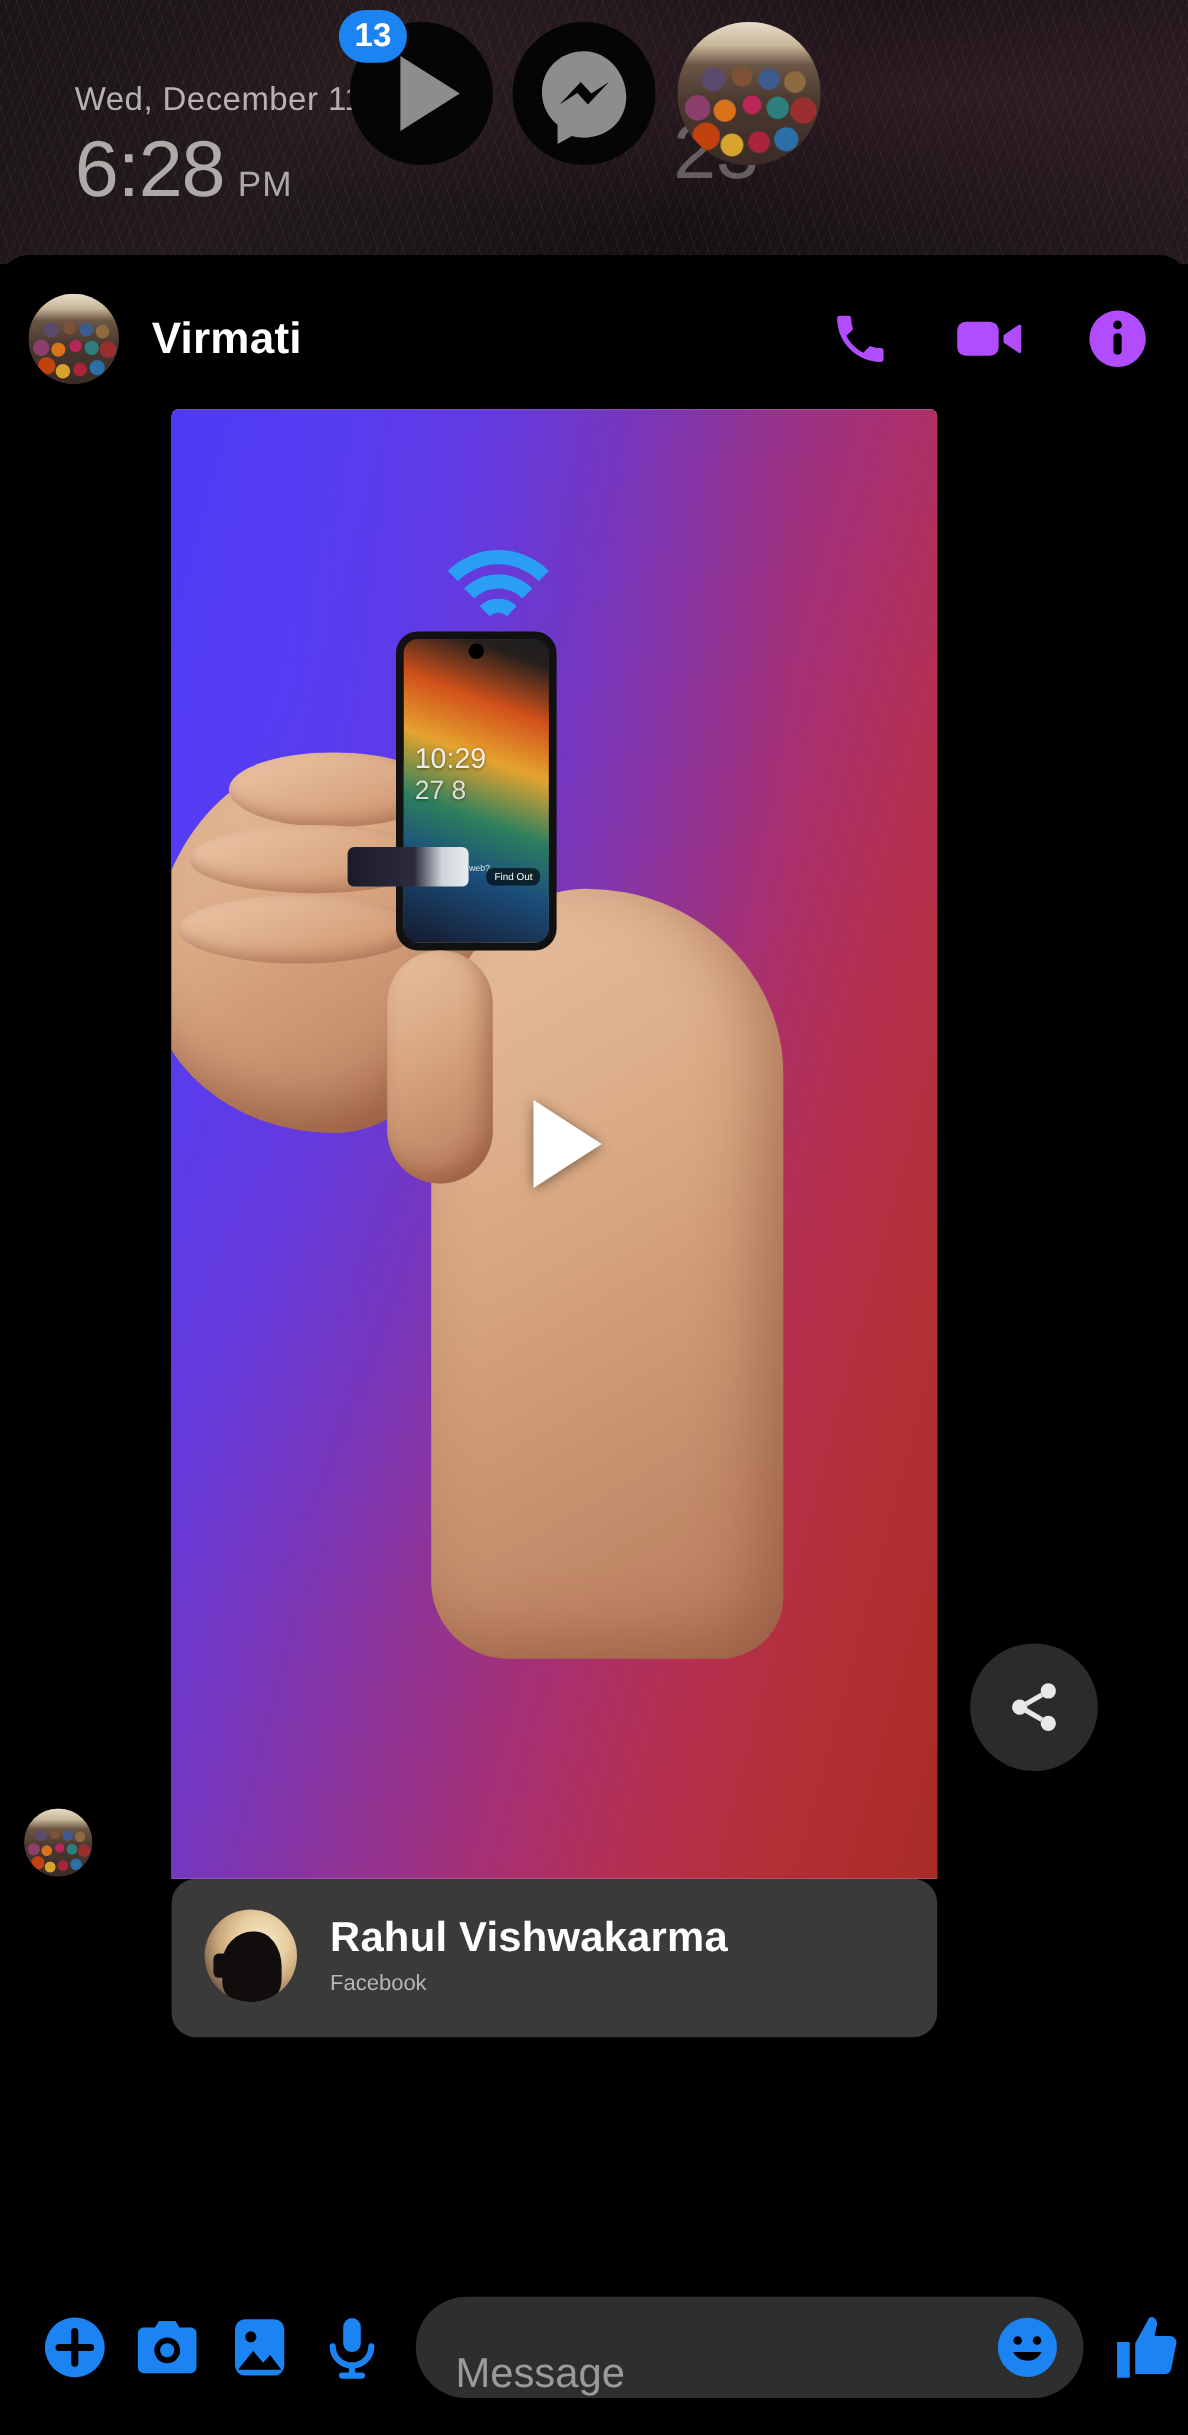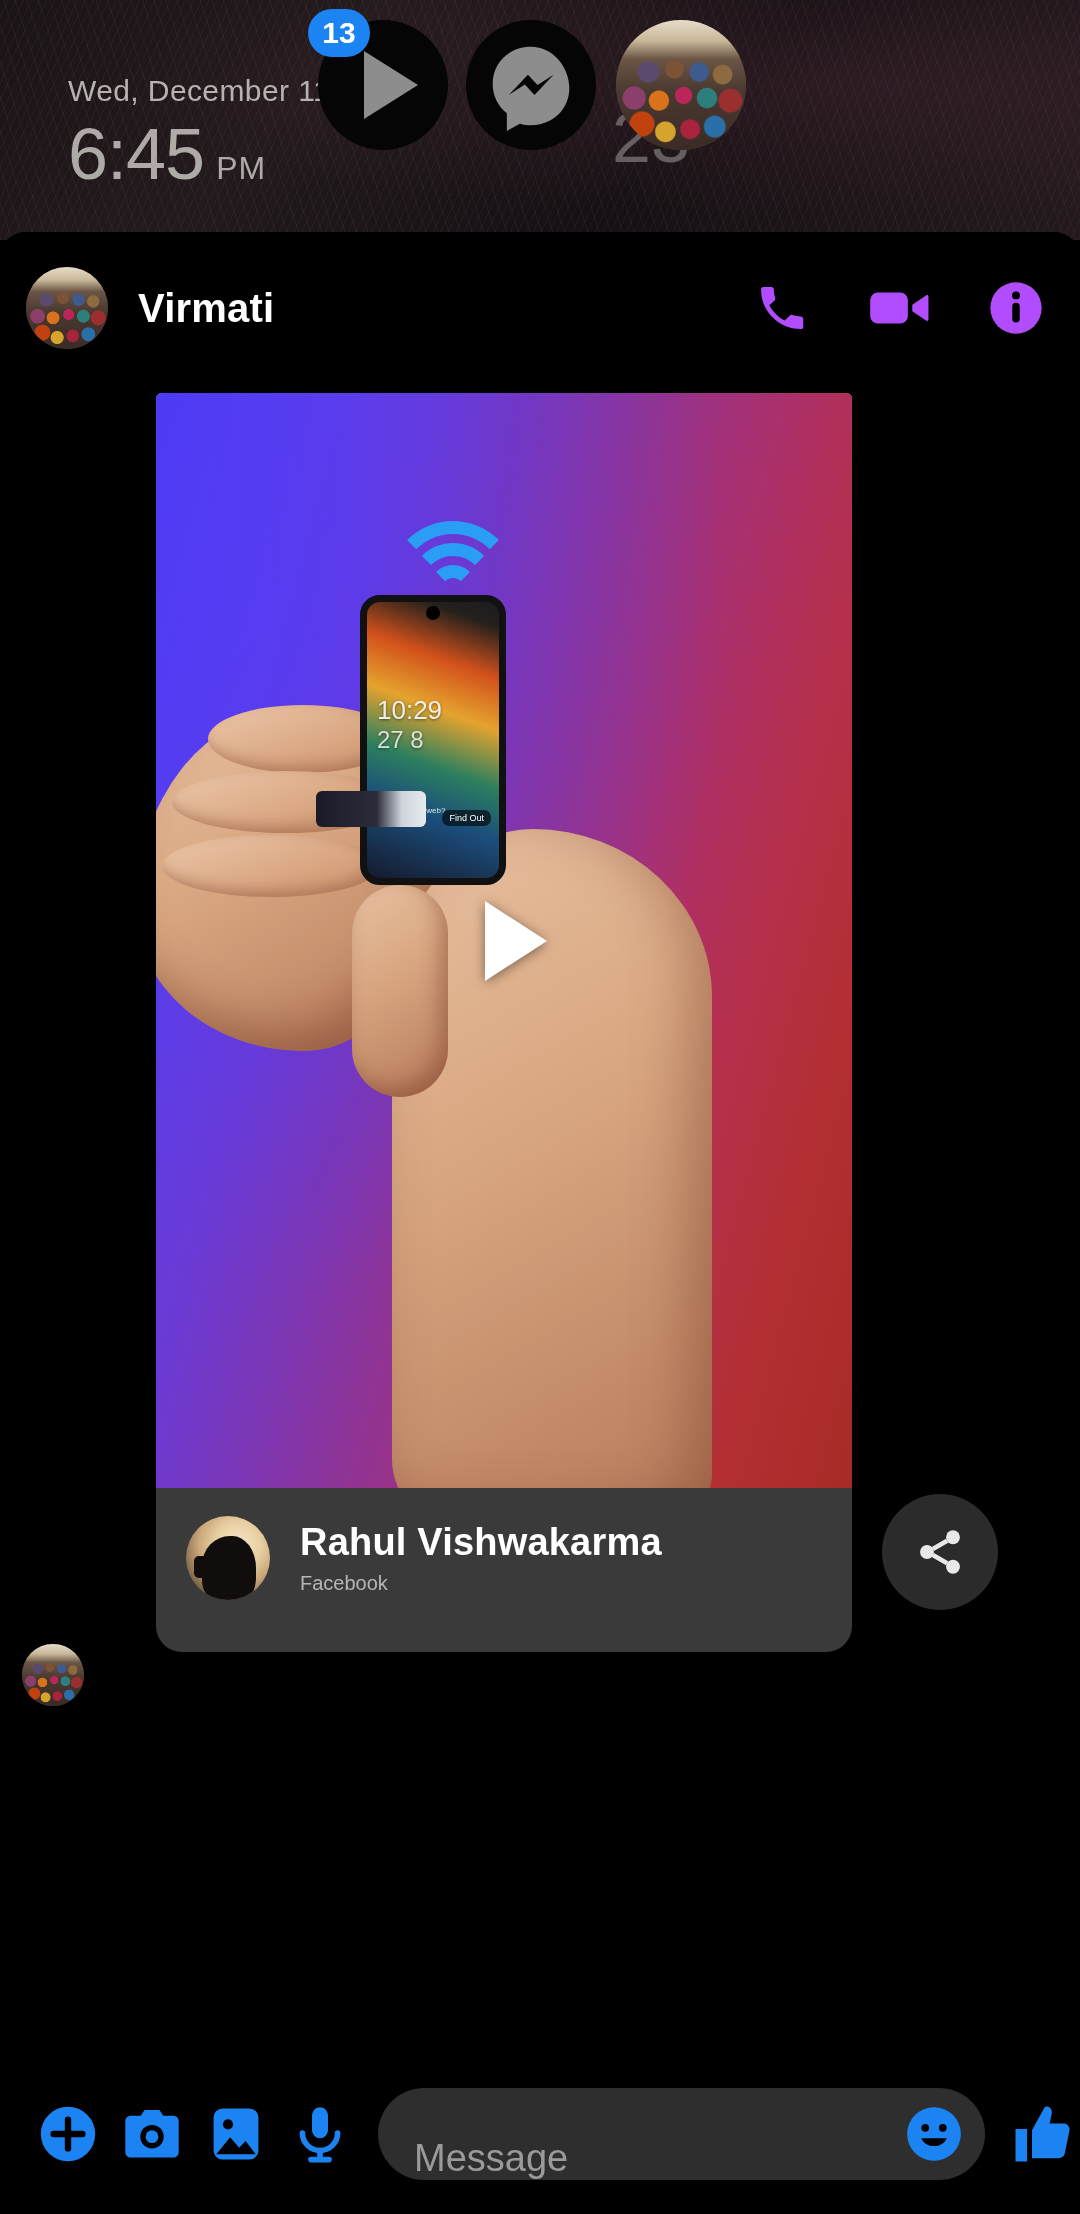--- a/index.html
+++ b/index.html
@@ -252,26 +252,25 @@
   }
   #message-block {
     position: absolute;
     left: 156px; top: 0;
     width: 696px;
   }
 
   
   #video-card {
     position: relative;
-    width: 696px; height: 1095px;
+    width: 696px; height: 1336px;
     overflow: hidden;
     border-top-left-radius: 6px;
     border-top-right-radius: 6px;
     background: #f0abfc;
-    margin-top: 21px;
   }
   #video-bg {
     position: absolute; inset: 0;
     background: linear-gradient(105deg,
       #4b3af0 0%, #5a3de8 14%, #6b3ad4 27%,
       #7b36b4 38%, #923391 50%, #a93070 62%,
       #b5304f 74%, #b32f34 86%, #a82b26 100%);
   }
   #video-bg::after{
     content:"";
@@ -410,21 +409,22 @@
   }
 
   
   #attribution {
     width: 696px;
     background: #3a3a3a;
     border-bottom-left-radius: 26px;
     border-bottom-right-radius: 26px;
     display: flex;
     align-items: center;
-    padding: 28px 30px 52px 30px;
+    padding: 28px 30px 32px 30px;
+    border-radius: 22px;
   }
   #attr-avatar {
     width: 84px; height: 84px;
     border-radius: 50%;
     flex: 0 0 auto;
     overflow: hidden;
     position: relative;
     background: radial-gradient(circle at 62% 34%, #f6e6c8 0%, #e8cfa2 30%, #caa87a 52%, #6e5640 80%, #2d2420 100%);
   }
   #attr-avatar .silhouette {
@@ -518,21 +518,21 @@
 </head>
 <body>
 
 <div id="screen">
 
   <div id="wallpaper">
 
     <div class="lock-date">Wed, December 11</div>
 
     <div class="lock-time-wrap">
-      <span class="lock-time">6:45</span>
+      <span class="lock-time">6:28</span>
       <span class="lock-ampm">PM</span>
     </div>
 
     <div class="num-23">23</div>
 
     <div class="hamburger">
       <div></div>
         <div></div>
         <div></div>
     </div>

